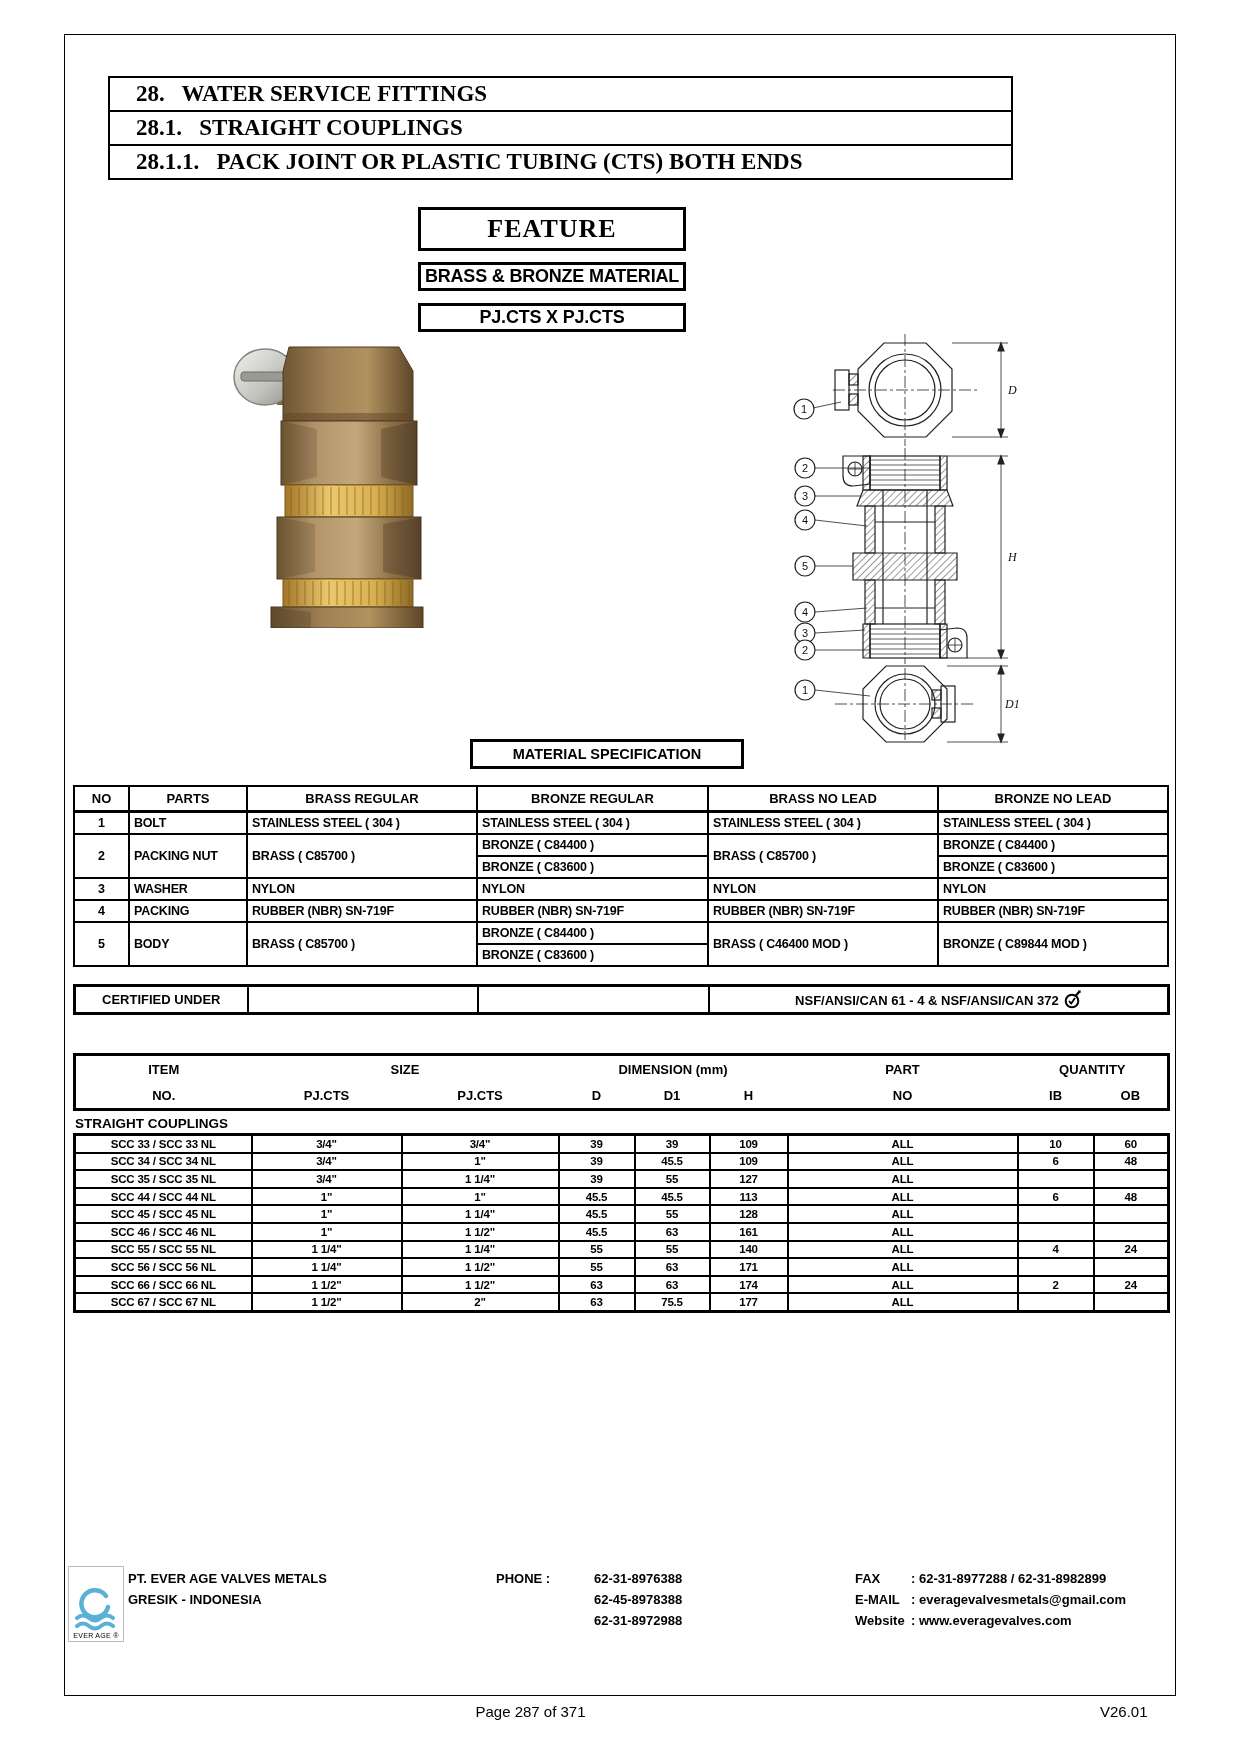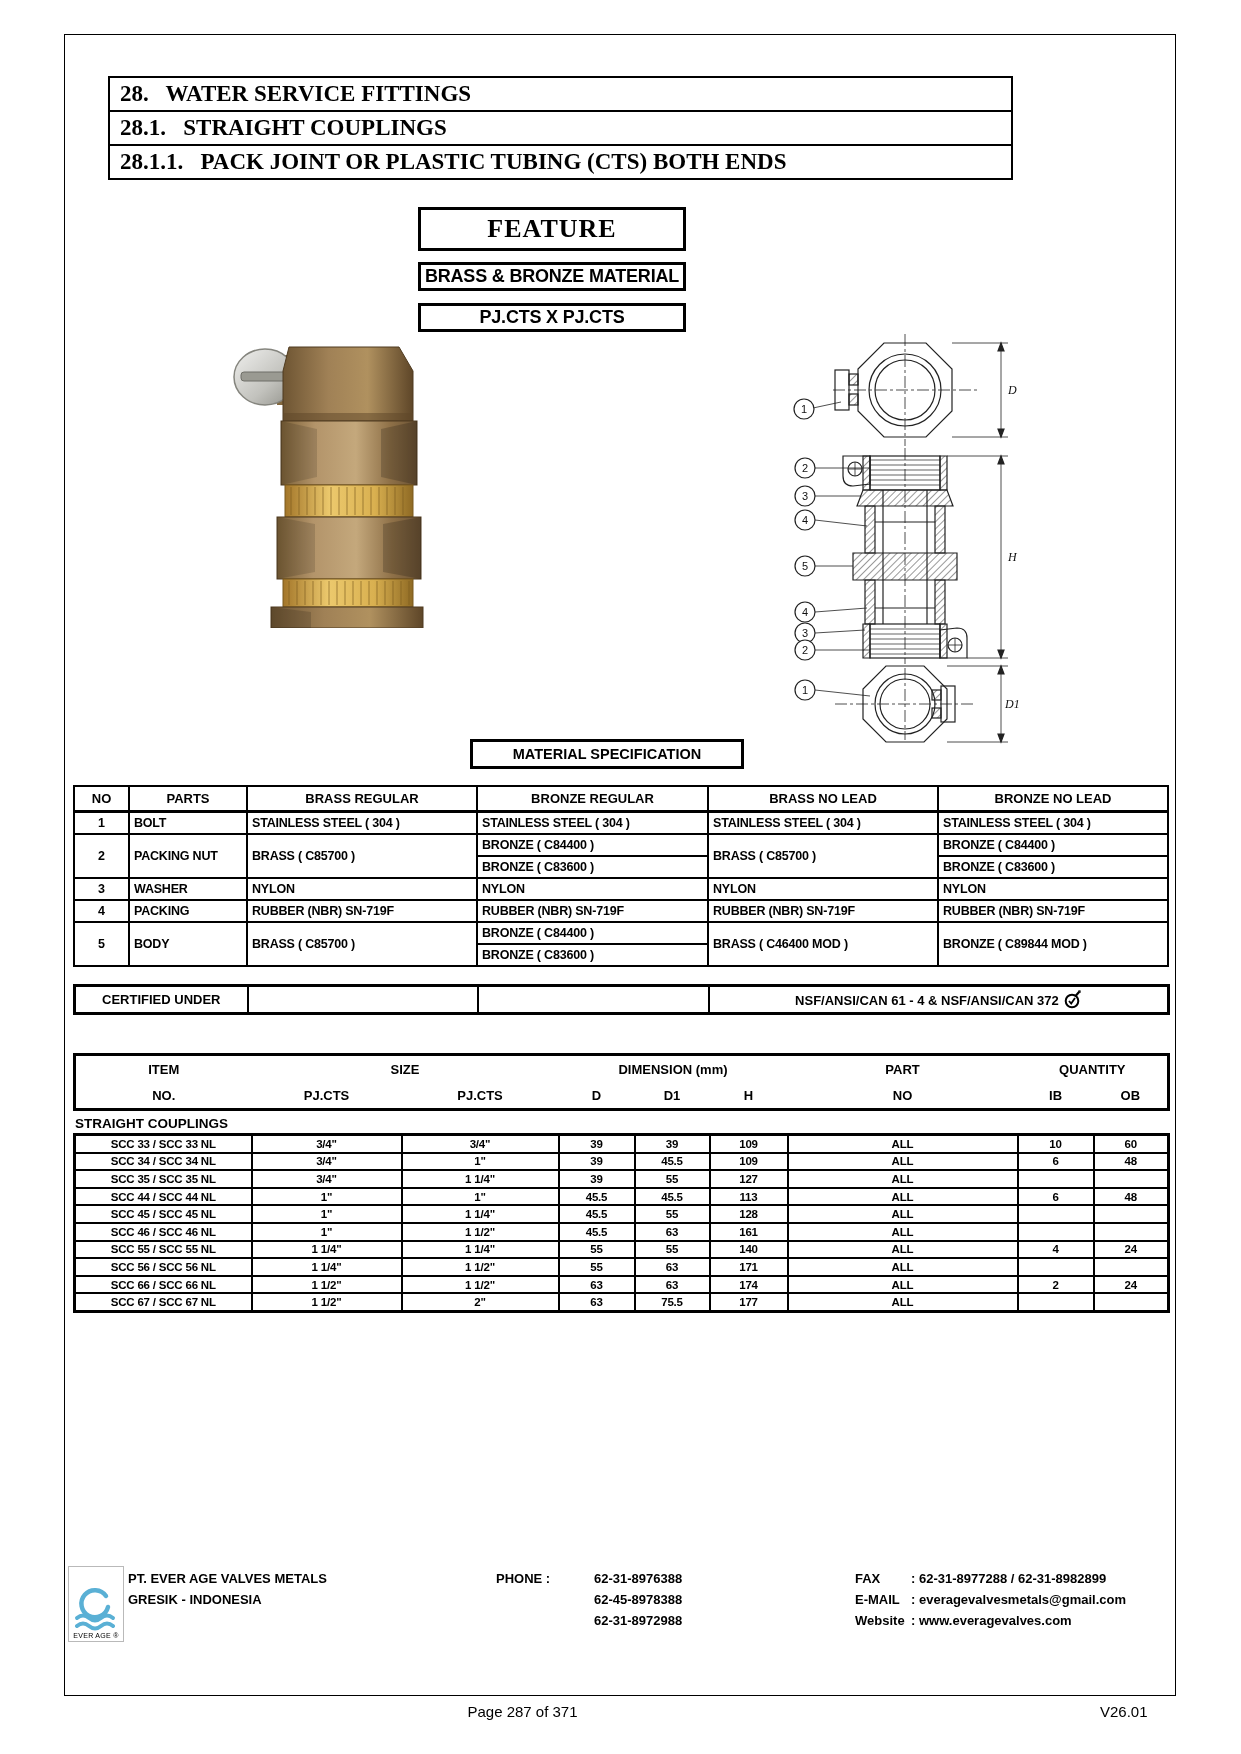--- a/index.html
+++ b/index.html
@@ -2,21 +2,21 @@
 <html><head>
 <meta charset="utf-8">
 <style>
   html,body{margin:0;padding:0;background:#fff;}
   body{font-family:"Liberation Sans",sans-serif;color:#000;}
   .page{position:relative;width:1241px;height:1754px;background:#fff;overflow:hidden;}
   .abs{position:absolute;}
   .pre{white-space:pre;}
   .frame{border:1px solid #000;}
   
-  .title-row{border:2px solid #000;height:32px;display:flex;align-items:center;padding-left:10px;
+  .title-row{border:2px solid #000;height:32px;display:flex;align-items:center;padding-left:26px;
     font-family:"Liberation Serif",serif;font-weight:bold;font-size:23px;background:#fff;}
   
   .feature-box{border:3px solid #000;display:flex;align-items:center;justify-content:center;
     font-family:"Liberation Serif",serif;font-weight:bold;font-size:26px;letter-spacing:1px;}
   .banner{border:3px solid #000;display:flex;align-items:center;justify-content:center;
     font-weight:bold;font-size:18px;letter-spacing:-0.2px;}
   .mat-title{border:3px solid #000;display:flex;align-items:center;justify-content:center;
     font-weight:bold;font-size:14.5px;}
   
   table{border-collapse:collapse;table-layout:fixed;}
@@ -541,16 +541,16 @@
     <div class="foot-line">62-45-8978388</div>
     <div class="foot-line">62-31-8972988</div>
   </div>
 
   <div class="abs" style="left:855px;top:1568px;">
     <div class="foot-line"><span class="foot-label">FAX</span>: <span>62-31-8977288 / 62-31-8982899</span></div>
     <div class="foot-line"><span class="foot-label">E-MAIL</span>: <span>everagevalvesmetals@gmail.com</span></div>
     <div class="foot-line"><span class="foot-label">Website</span>: <span>www.everagevalves.com</span></div>
   </div>
 
-  <div class="abs pageno" style="left:0;top:1703px;width:1045px;text-align:center;">Page 287 of 371</div>
+  <div class="abs pageno" style="left:8px;top:1703px;width:1045px;text-align:center;">Page 287 of 371</div>
   <div class="abs pageno" style="left:1100px;top:1703px;">V26.01</div>
 
 </div>
 
 </body></html>

